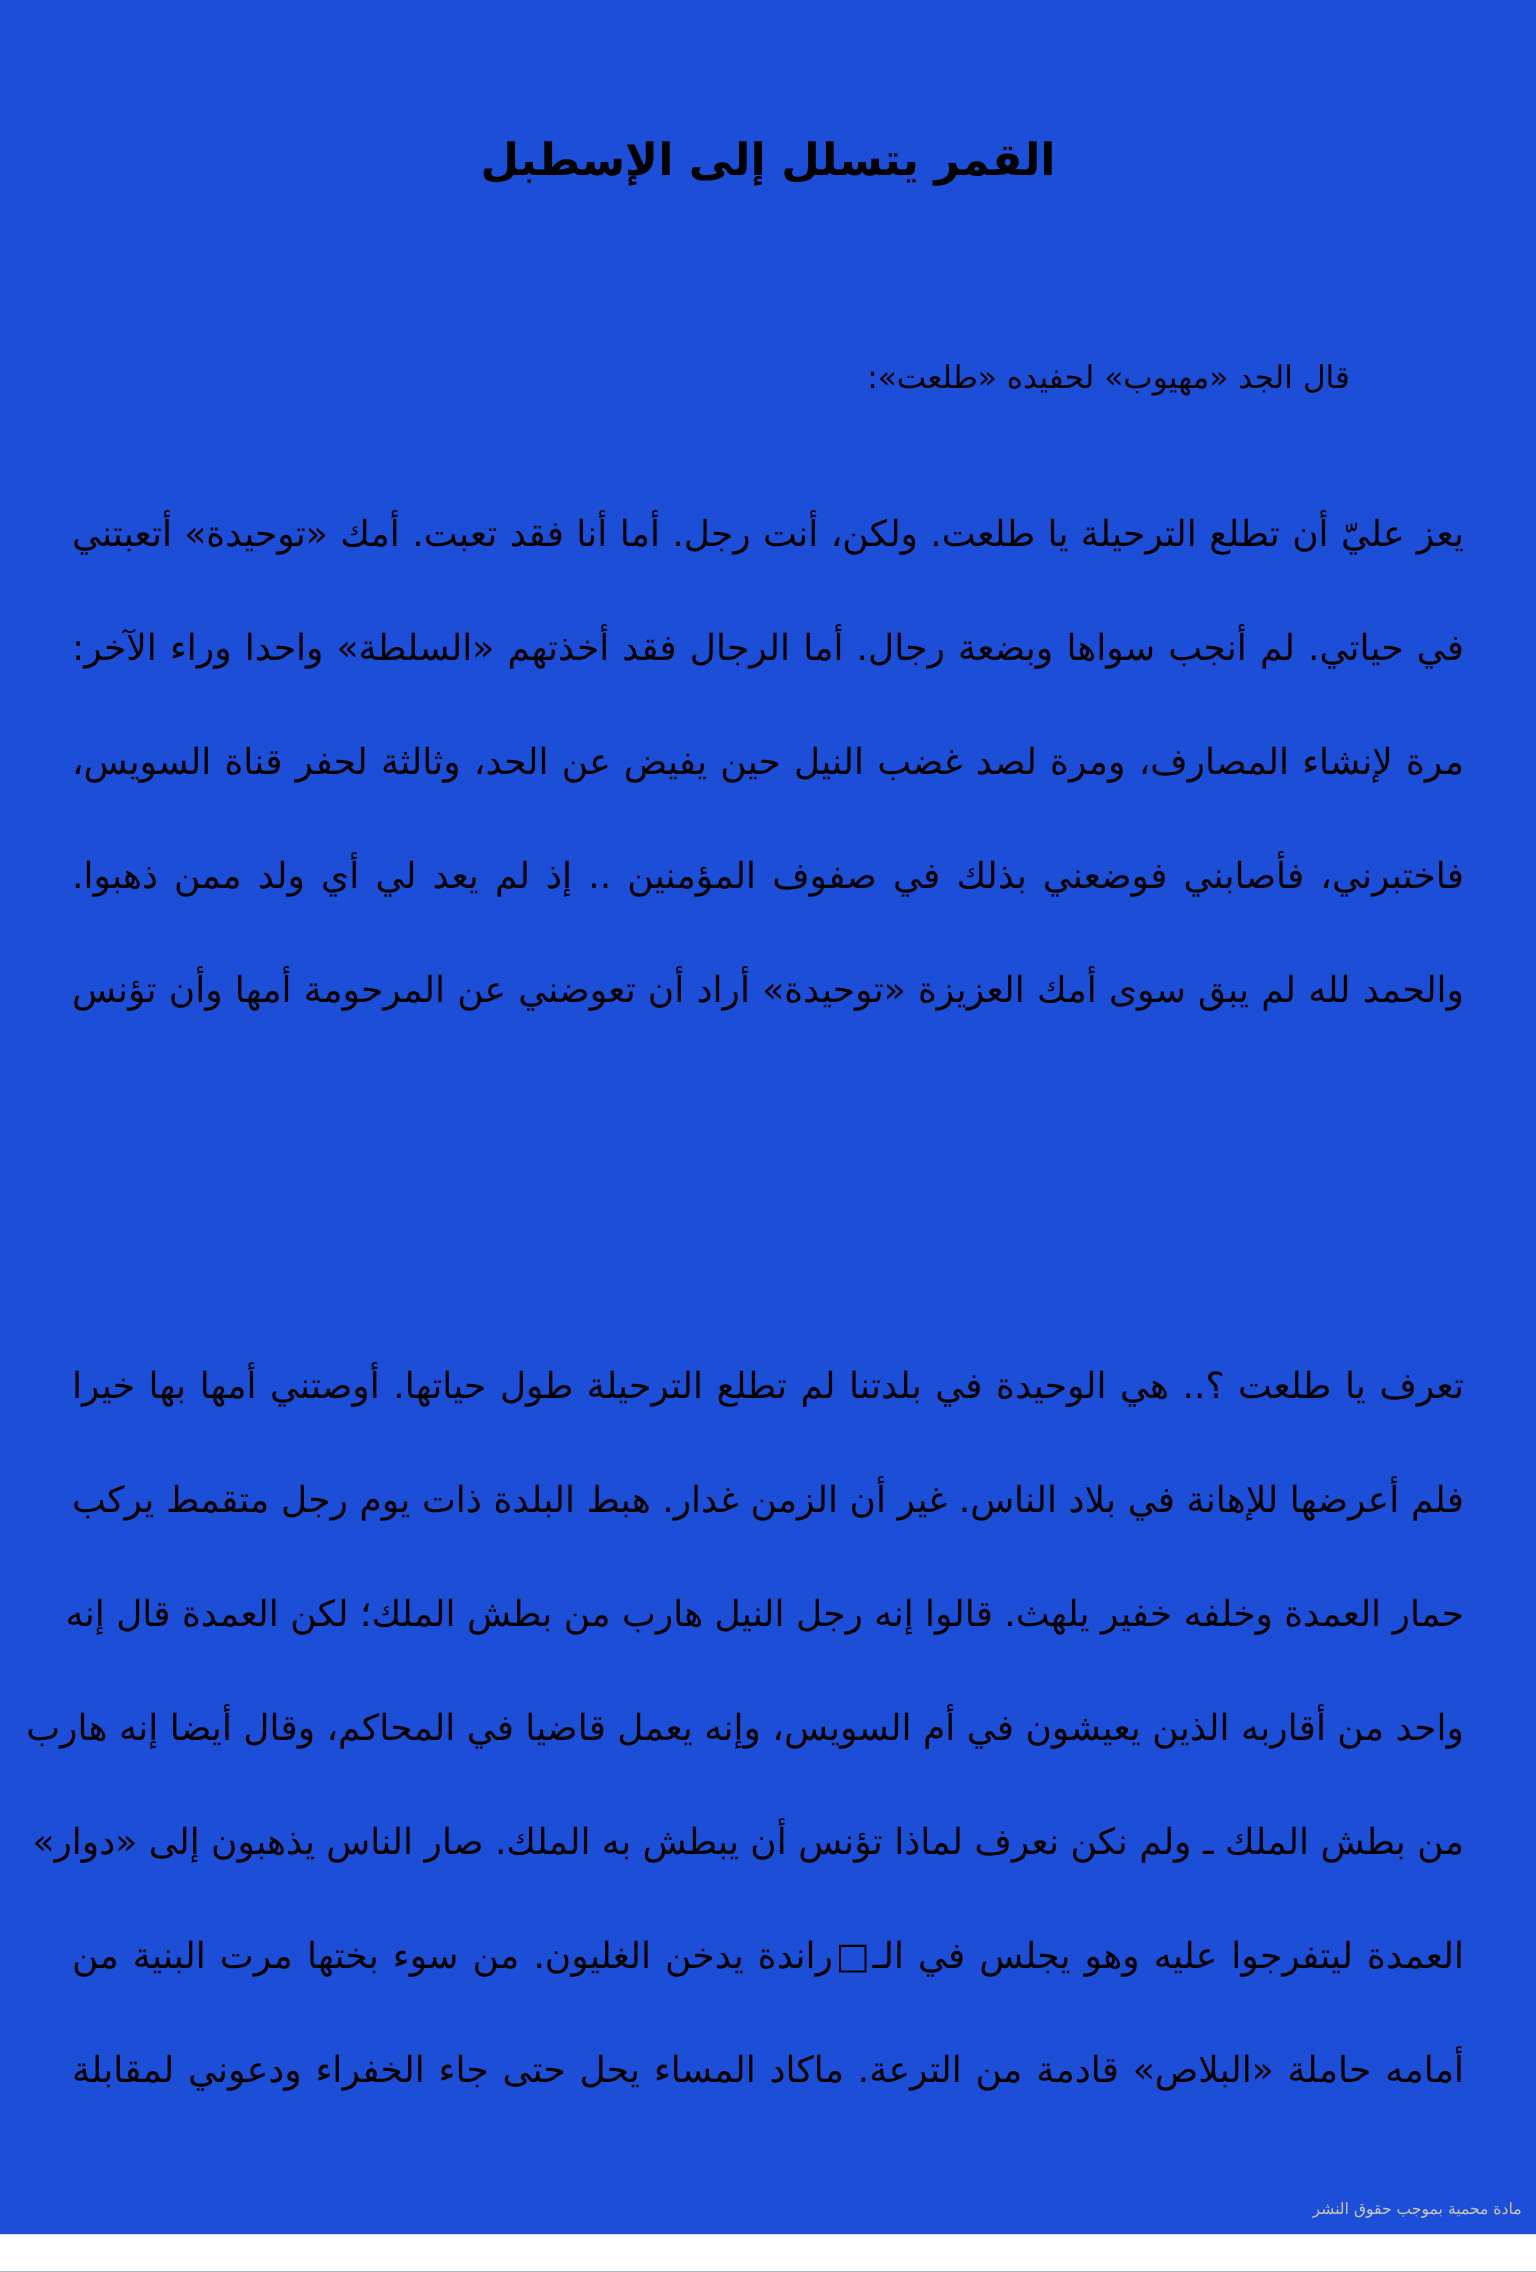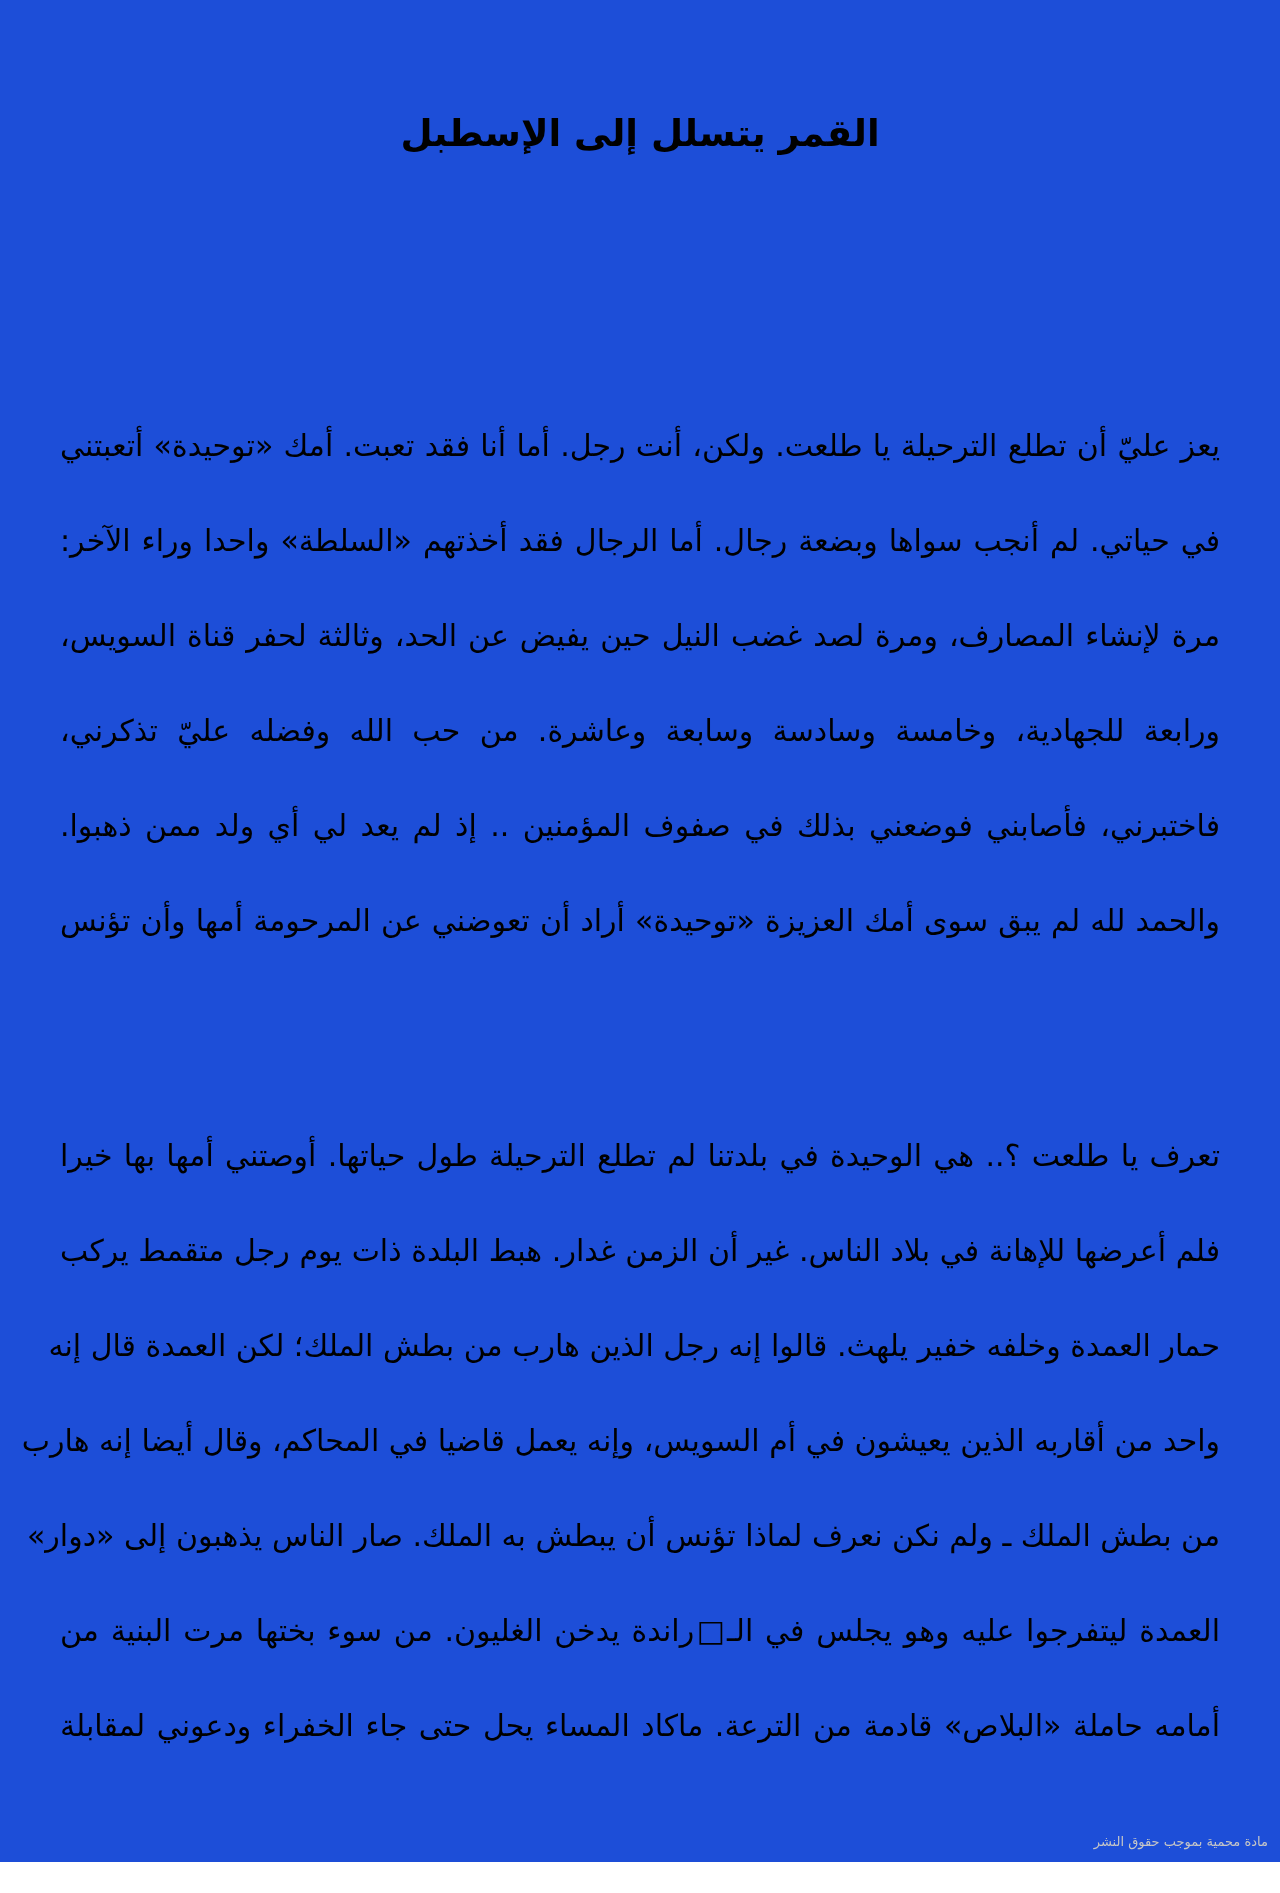--- a/index.html
+++ b/index.html
@@ -67,34 +67,34 @@
     margin-top: 12px;
   }
 </style>
 </head>
 <body>
 
 <div class="page">
 
   <div class="doc-title">القمر يتسلل إلى الإسطبل</div>
 
+  <div class="intro-line">قال الجد «مهيوب» لحفيده «طلعت»:</div>
 
   <div class="para para-1">
     <div class="t-line">يعز عليّ أن تطلع الترحيلة يا طلعت. ولكن، أنت رجل. أما أنا فقد تعبت. أمك «توحيدة» أتعبتني</div>
     <div class="t-line">في حياتي. لم أنجب سواها وبضعة رجال. أما الرجال فقد أخذتهم «السلطة» واحدا وراء الآخر:</div>
     <div class="t-line">مرة لإنشاء المصارف، ومرة لصد غضب النيل حين يفيض عن الحد، وثالثة لحفر قناة السويس،</div>
-    <div class="t-line">ورابعة للجهادية، وخامسة وسادسة وسابعة وعاشرة. من حب الله وفضله عليّ تذكرني،</div>
     <div class="t-line">فاختبرني، فأصابني فوضعني بذلك في صفوف المؤمنين .. إذ لم يعد لي أي ولد ممن ذهبوا.</div>
     <div class="t-line">والحمد لله لم يبق سوى أمك العزيزة «توحيدة» أراد أن تعوضني عن المرحومة أمها وأن تؤنس</div>
   </div>
 
   <div class="para para-2">
     <div class="t-line">تعرف يا طلعت ؟.. هي الوحيدة في بلدتنا لم تطلع الترحيلة طول حياتها. أوصتني أمها بها خيرا</div>
     <div class="t-line">فلم أعرضها للإهانة في بلاد الناس. غير أن الزمن غدار. هبط البلدة ذات يوم رجل متقمط يركب</div>
-    <div class="t-line">حمار العمدة وخلفه خفير يلهث. قالوا إنه رجل الذين هارب من بطش الملك؛ لكن العمدة قال إنه</div>
+    <div class="t-line">حمار العمدة وخلفه خفير يلهث. قالوا إنه رجل النيل هارب من بطش الملك؛ لكن العمدة قال إنه</div>
     <div class="t-line">واحد من أقاربه الذين يعيشون في أم السويس، وإنه يعمل قاضيا في المحاكم، وقال أيضا إنه هارب</div>
     <div class="t-line">من بطش الملك ـ ولم نكن نعرف لماذا تؤنس أن يبطش به الملك. صار الناس يذهبون إلى «دوار»</div>
     <div class="t-line">العمدة ليتفرجوا عليه وهو يجلس في الـ□راندة يدخن الغليون. من سوء بختها مرت البنية من</div>
     <div class="t-line">أمامه حاملة «البلاص» قادمة من الترعة. ماكاد المساء يحل حتى جاء الخفراء ودعوني لمقابلة</div>
   </div>
 
   <div class="watermark">مادة محمية بموجب حقوق النشر</div>
 
 </div>
 

